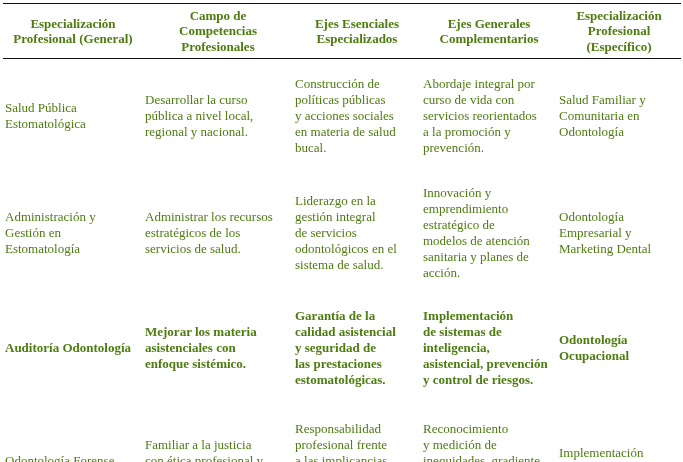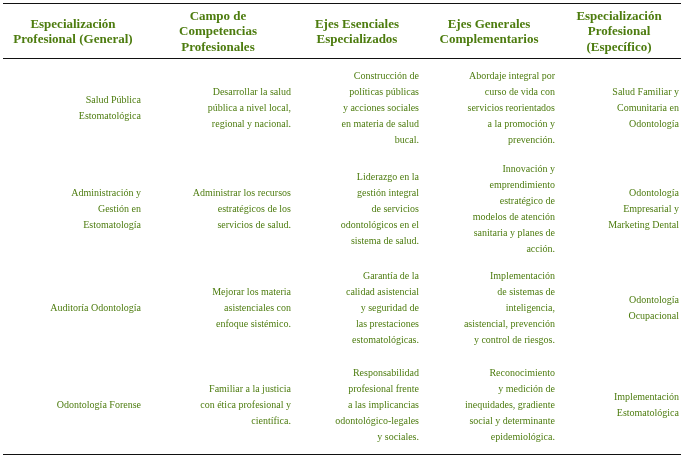--- a/index.html
+++ b/index.html
@@ -3,25 +3,25 @@
   <meta charset="utf-8">
   <style>
     html, body { margin: 0; padding: 0; background: #ffffff; }
     body { width: 683px; height: 462px; overflow: hidden; position: relative; }
     .table-wrap { position: absolute; left: 3px; top: 3px; width: 678px; }
     table { border-collapse: collapse; width: 678px; table-layout: fixed;
       font-family: "Liberation Serif", "DejaVu Serif", serif; color: #4d7c0f; }
     thead th { font-weight: bold; font-size: 13px; line-height: 15.5px; text-align: center;
       vertical-align: middle; padding: 2px 2px; height: 50px; }
     thead tr { border-top: 1.5px solid #111; border-bottom: 1.5px solid #111; }
-    tbody td { font-size: 10px; line-height: 16px; text-align: right; vertical-align: middle;
-      padding: 0 2px; }
+    tbody td { font-size: 13px; line-height: 16px; text-align: left; vertical-align: middle;
+      padding: 8px 2px; }
     tbody tr.r1 td { height: 98px; }
     tbody tr.r2 td { height: 103px; }
-    tbody tr.r3 td { height: 96px; }
+    tbody tr.r3 td { height: 96px; font-weight: bold; }
     tbody tr.r4 td { height: 98px; }
     tbody tr:last-child { border-bottom: 1.5px solid #111; }
     .c1 { width: 140px; } .c2 { width: 150px; } .c3 { width: 128px; }
     .c4 { width: 136px; } .c5 { width: 124px; }
     .cell-text { white-space: pre-line; display: inline-block; }
   </style>
 </head>
 <body>
 
 <div class="table-wrap">
@@ -46,21 +46,21 @@
 Complementarios</span></th>
         <th><span class="cell-text">Especialización
 Profesional
 (Específico)</span></th>
       </tr>
     </thead>
     <tbody>
       <tr class="r1">
         <td><span class="cell-text">Salud Pública
 Estomatológica</span></td>
-        <td><span class="cell-text">Desarrollar la salud
+        <td><span class="cell-text">Desarrollar la curso
 pública a nivel local,
 regional y nacional.</span></td>
         <td><span class="cell-text">Construcción de
 políticas públicas
 y acciones sociales
 en materia de salud
 bucal.</span></td>
         <td><span class="cell-text">Abordaje integral por
 curso de vida con
 servicios reorientados

